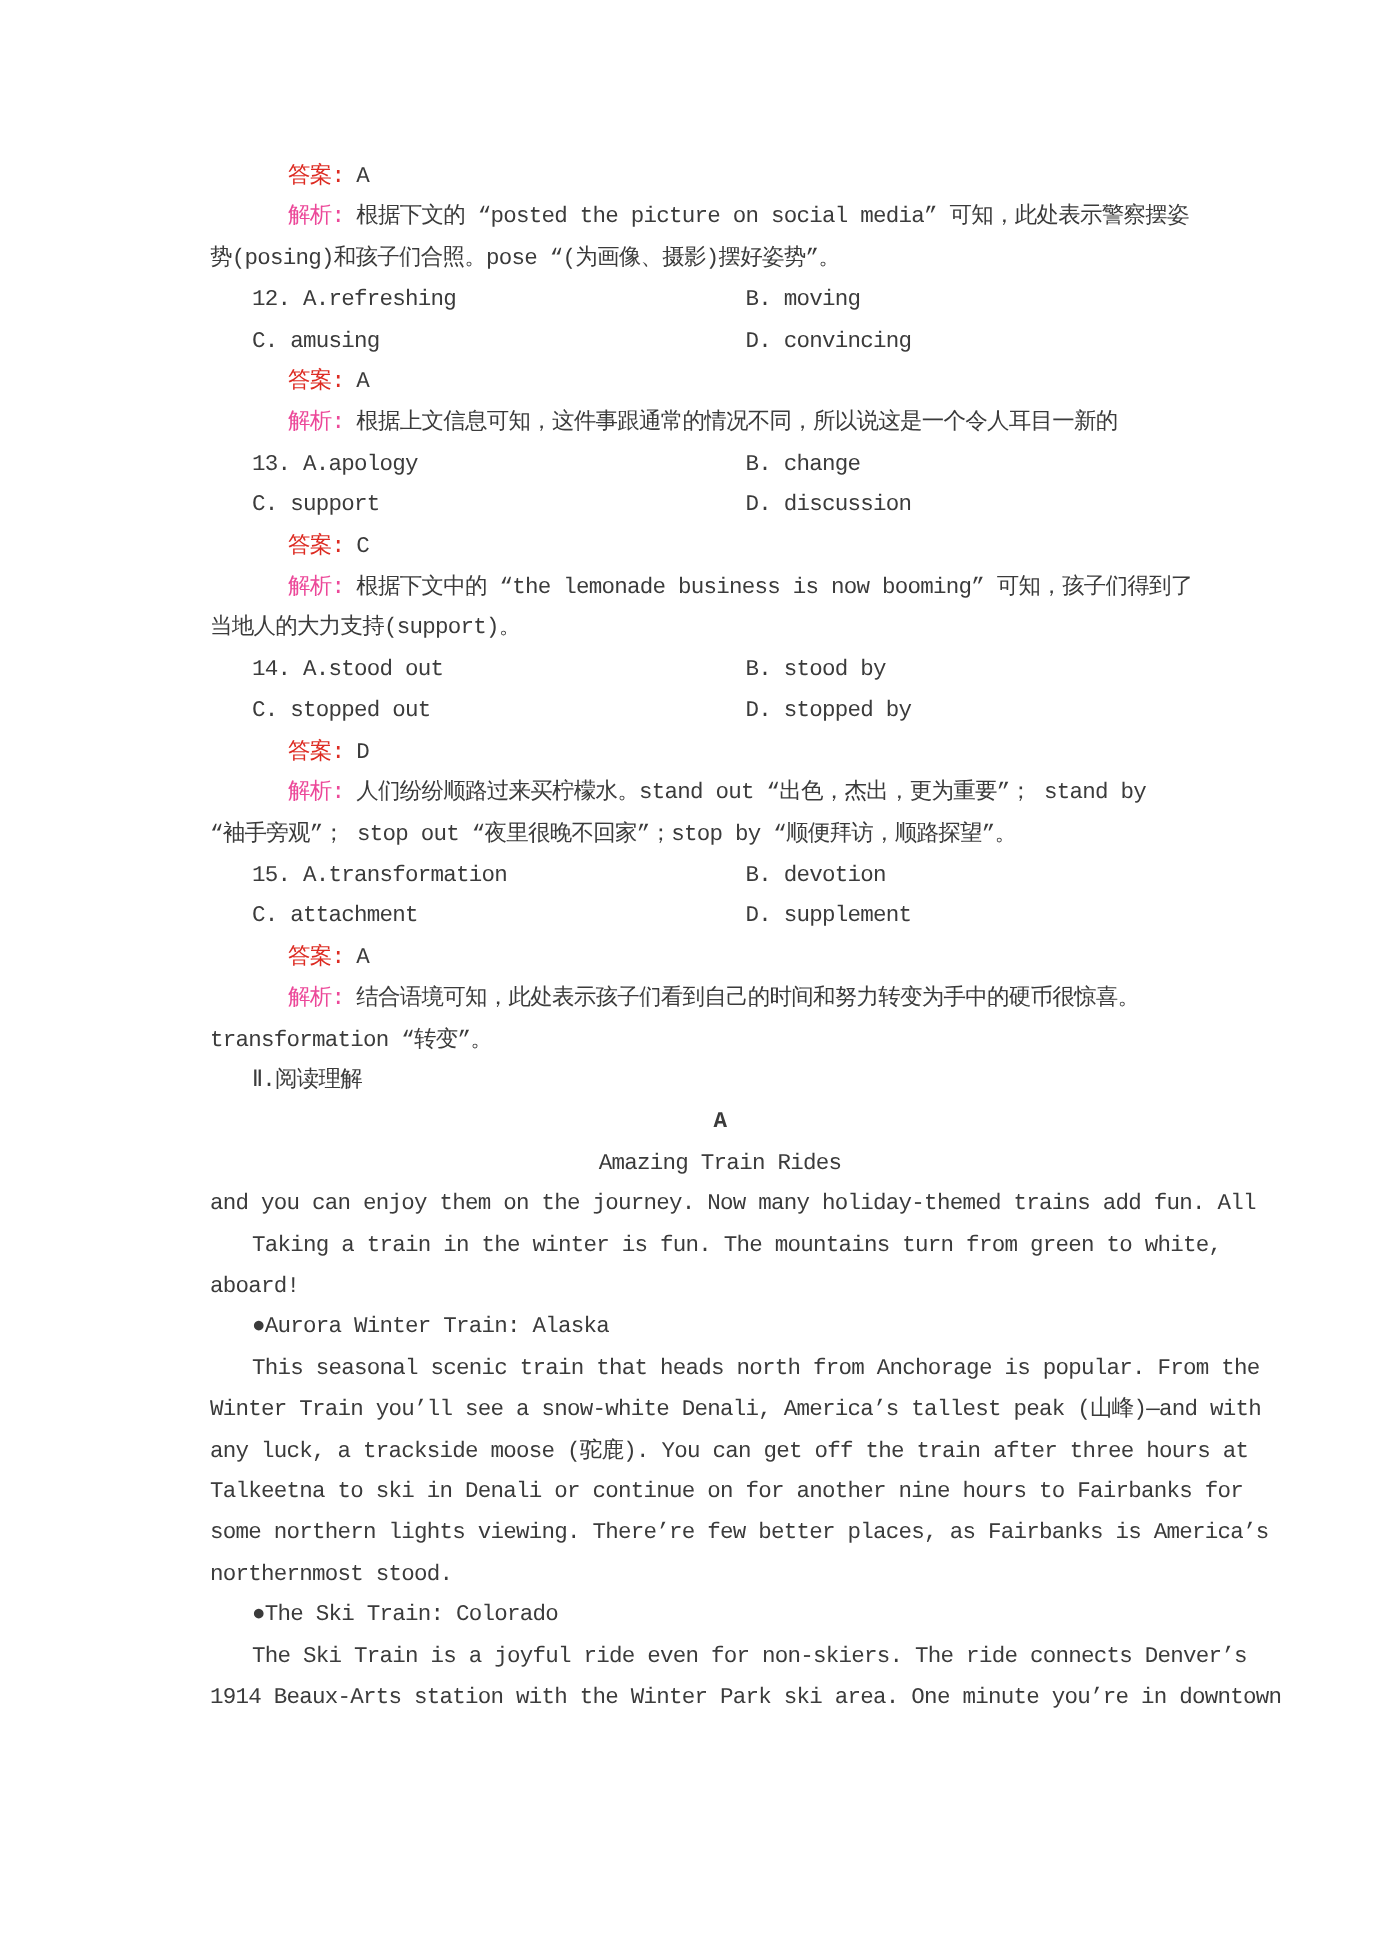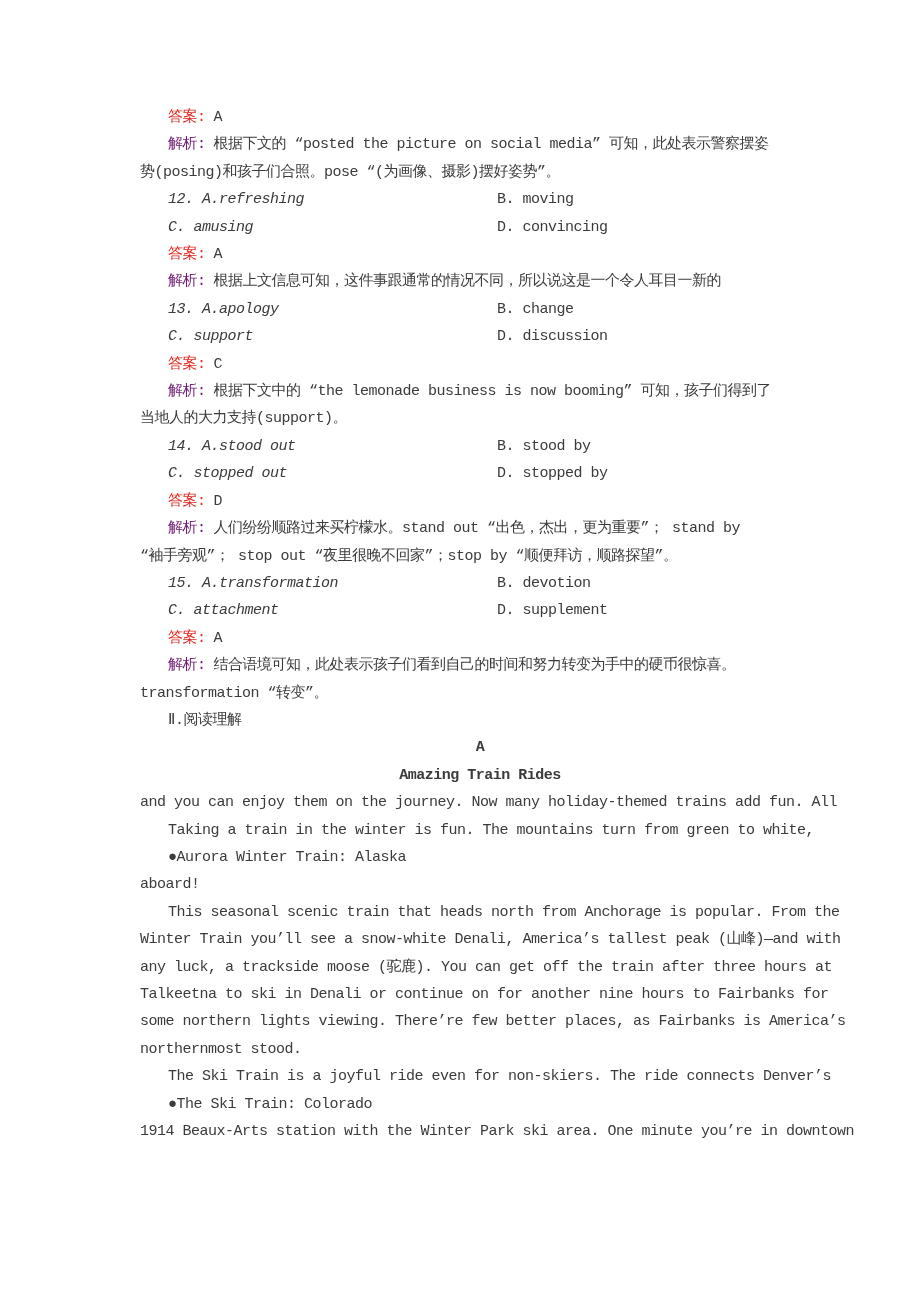--- a/index.html
+++ b/index.html
@@ -9,26 +9,26 @@
   }
   .page {
     position: relative; width: 920px; height: 1302px; background: #ffffff;
     color: #3b3b3b; font-size: 15px; letter-spacing: -0.5px;
   }
   .content {
     position: absolute; left: 140px; top: 104px; width: 690px;
   }
   .line { height: 27.42px; line-height: 27.42px; white-space: pre; }
   .indent { padding-left: 28px; }
-  .center { text-align: center; padding-right: 10px; font-weight: bold; }
+  .center { text-align: center; padding-right: 10px; }
   .bold { font-weight: bold; }
-  .lbl { margin-right: 8px; }
+  .lbl { margin-right: 8px; margin-left: 24px; }
   .red  { color: #dd2b22; }
-  .blue { color: #701a75; }
-  .opt-left { display: inline-block; width: 329px; font-style: italic; }
+  .blue { color: #ec4899; }
+  .opt-left { display: inline-block; width: 329px; }
 </style>
 </head>
 <body>
 
 <div class="page">
   <div class="content">
 
     <div class="line indent"><span class="lbl red">答案:</span><span>A</span></div>
     <div class="line indent"><span class="lbl blue">解析:</span><span>根据下文的 “posted the picture on social media” 可知，此处表示警察摆姿</span></div>
     <div class="line"><span>势(posing)和孩子们合照。pose “(为画像、摄影)摆好姿势”。</span></div>
@@ -55,28 +55,28 @@
     <div class="line indent"><span class="lbl red">答案:</span><span>A</span></div>
     <div class="line indent"><span class="lbl blue">解析:</span><span>结合语境可知，此处表示孩子们看到自己的时间和努力转变为手中的硬币很惊喜。</span></div>
     <div class="line"><span>transformation “转变”。</span></div>
 
     <div class="line indent"><span>Ⅱ.阅读理解</span></div>
     <div class="line center bold"><span>A</span></div>
     <div class="line center"><span>Amazing Train Rides</span></div>
 
     <div class="line"><span>and you can enjoy them on the journey. Now many holiday-themed trains add fun. All</span></div>
     <div class="line indent"><span>Taking a train in the winter is fun. The mountains turn from green to white,</span></div>
+    <div class="line"><span>aboard!</span></div>
+
     <div class="line indent"><span>●Aurora Winter Train: Alaska</span></div>
-
-    <div class="line"><span>aboard!</span></div>
     <div class="line indent"><span>This seasonal scenic train that heads north from Anchorage is popular. From the</span></div>
     <div class="line"><span>Winter Train you’ll see a snow-white Denali, America’s tallest peak (山峰)—and with</span></div>
     <div class="line"><span>any luck, a trackside moose (驼鹿). You can get off the train after three hours at</span></div>
     <div class="line"><span>Talkeetna to ski in Denali or continue on for another nine hours to Fairbanks for</span></div>
     <div class="line"><span>some northern lights viewing. There’re few better places, as Fairbanks is America’s</span></div>
     <div class="line"><span>northernmost stood.</span></div>
 
+    <div class="line indent"><span>●The Ski Train: Colorado</span></div>
     <div class="line indent"><span>The Ski Train is a joyful ride even for non-skiers. The ride connects Denver’s</span></div>
-    <div class="line indent"><span>●The Ski Train: Colorado</span></div>
     <div class="line"><span>1914 Beaux-Arts station with the Winter Park ski area. One minute you’re in downtown</span></div>
 
   </div>
 </div>
 
 </body></html>

